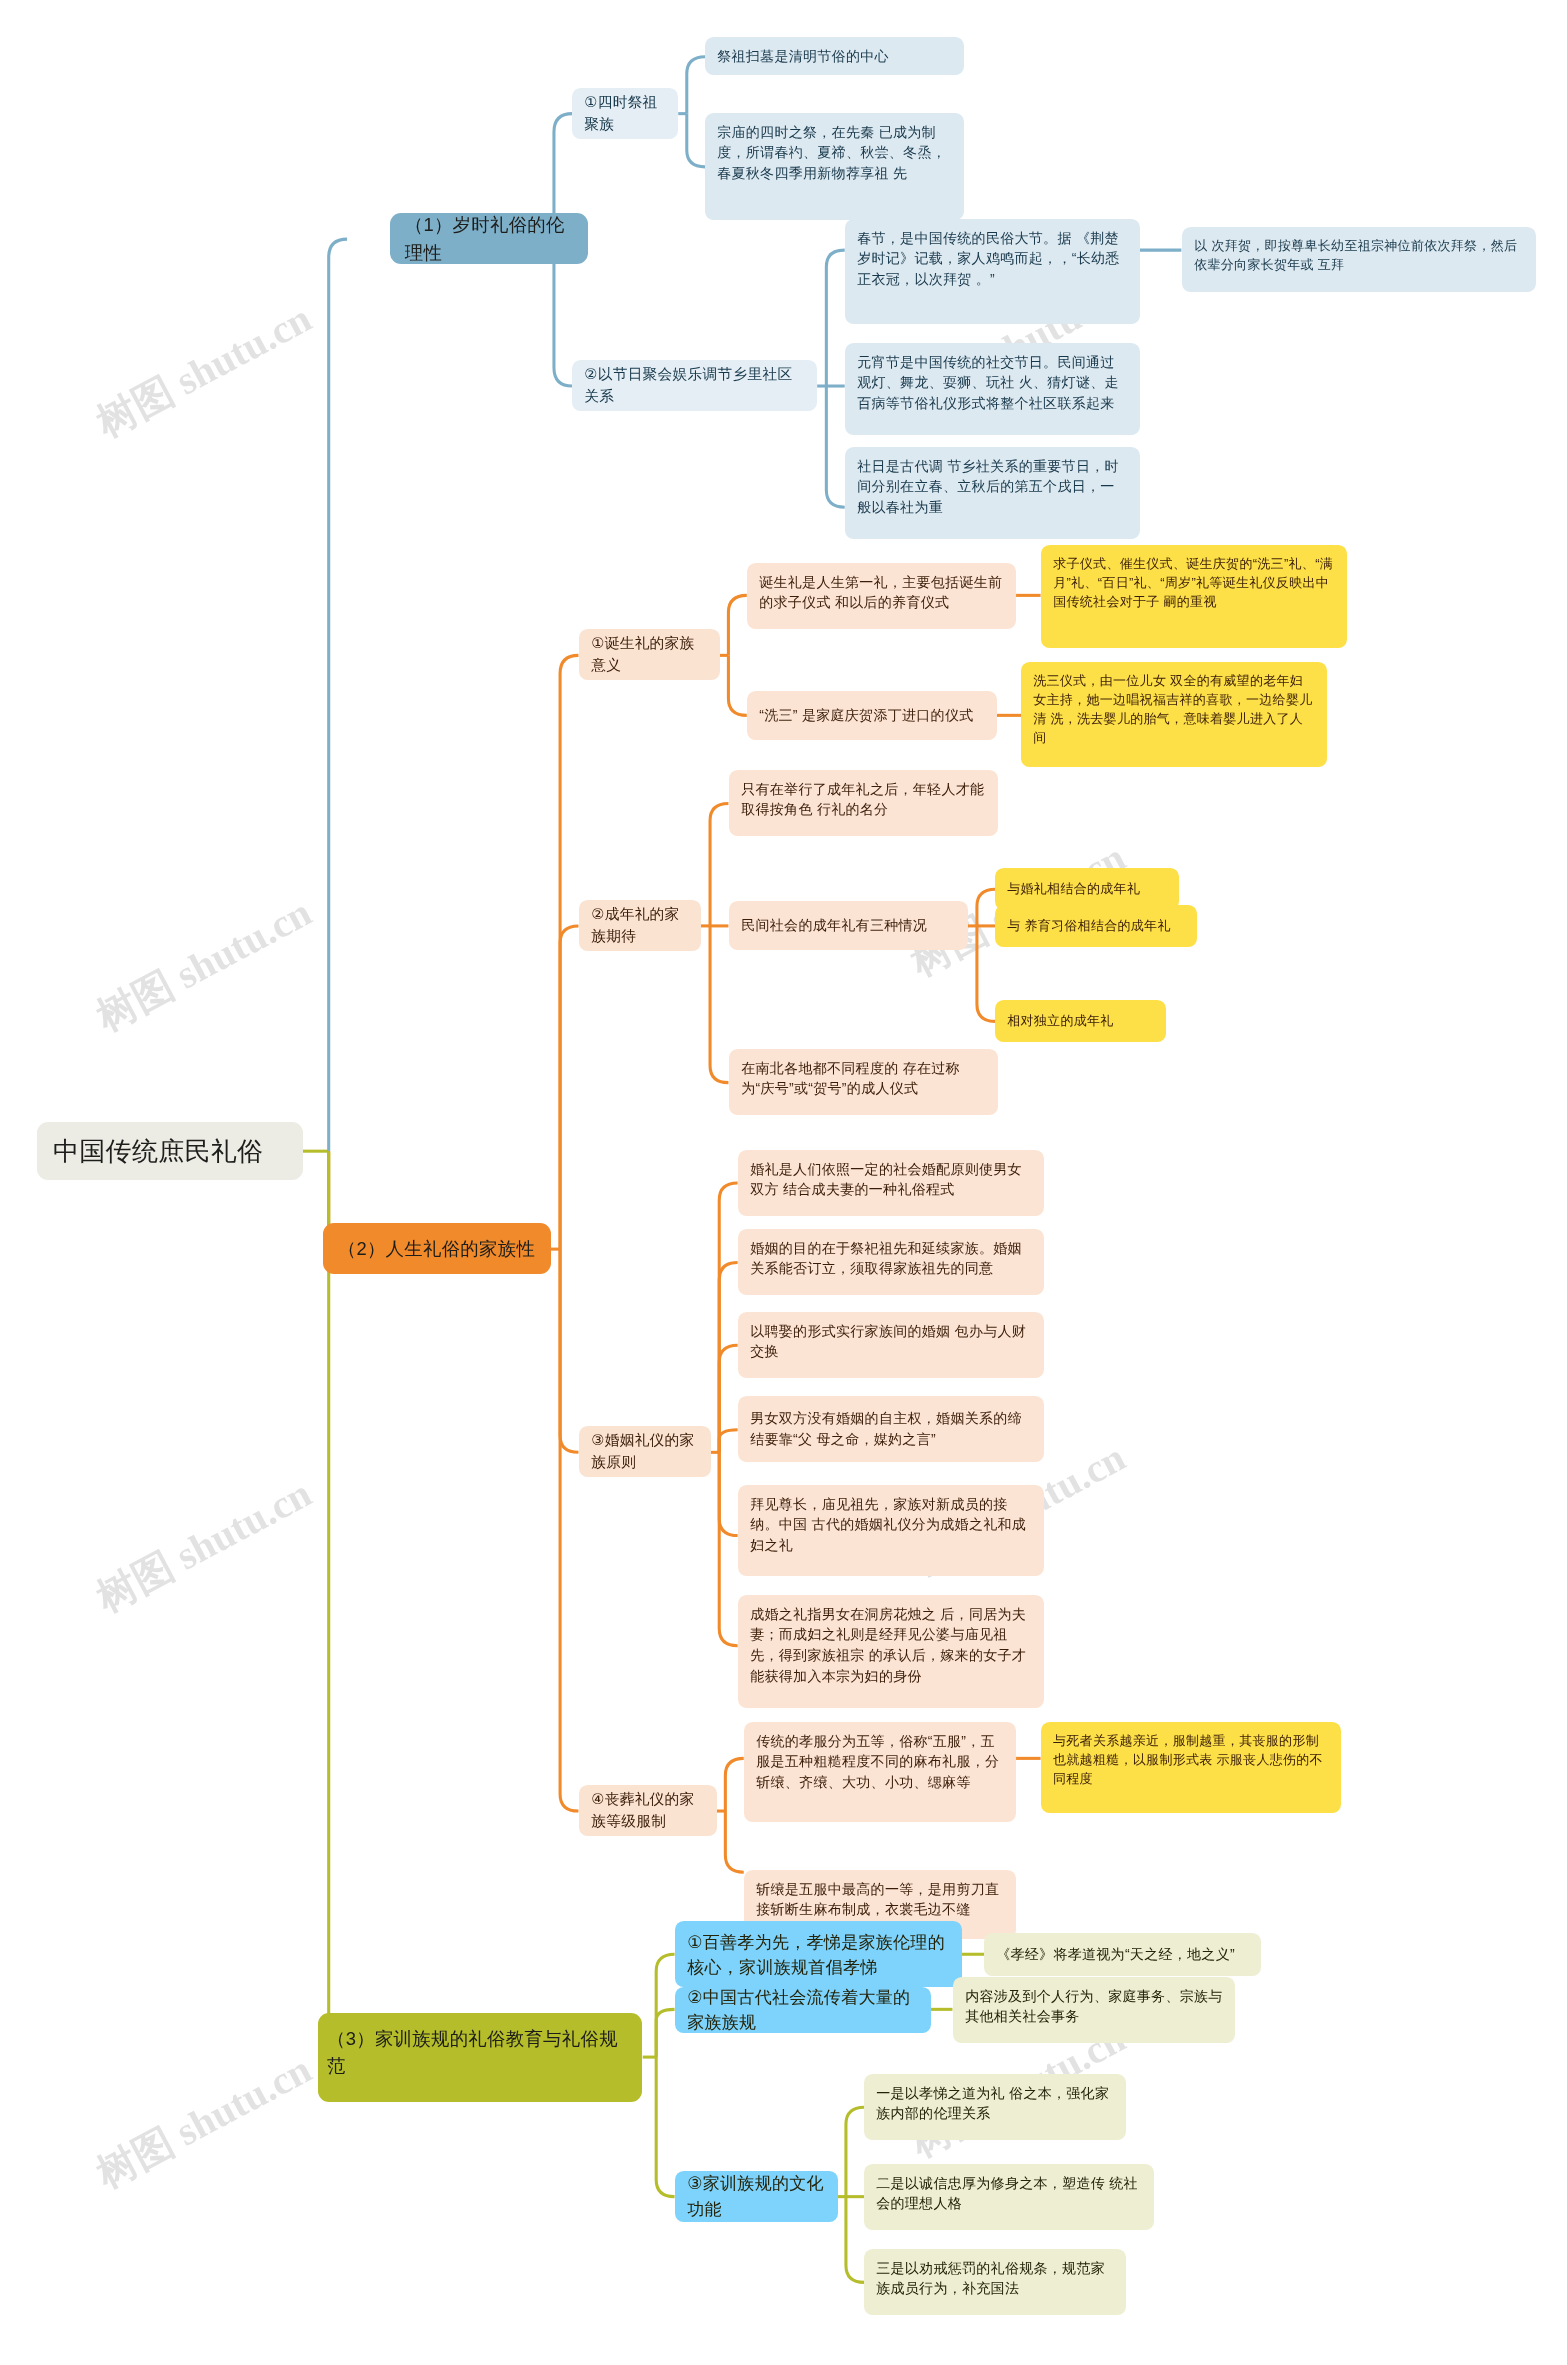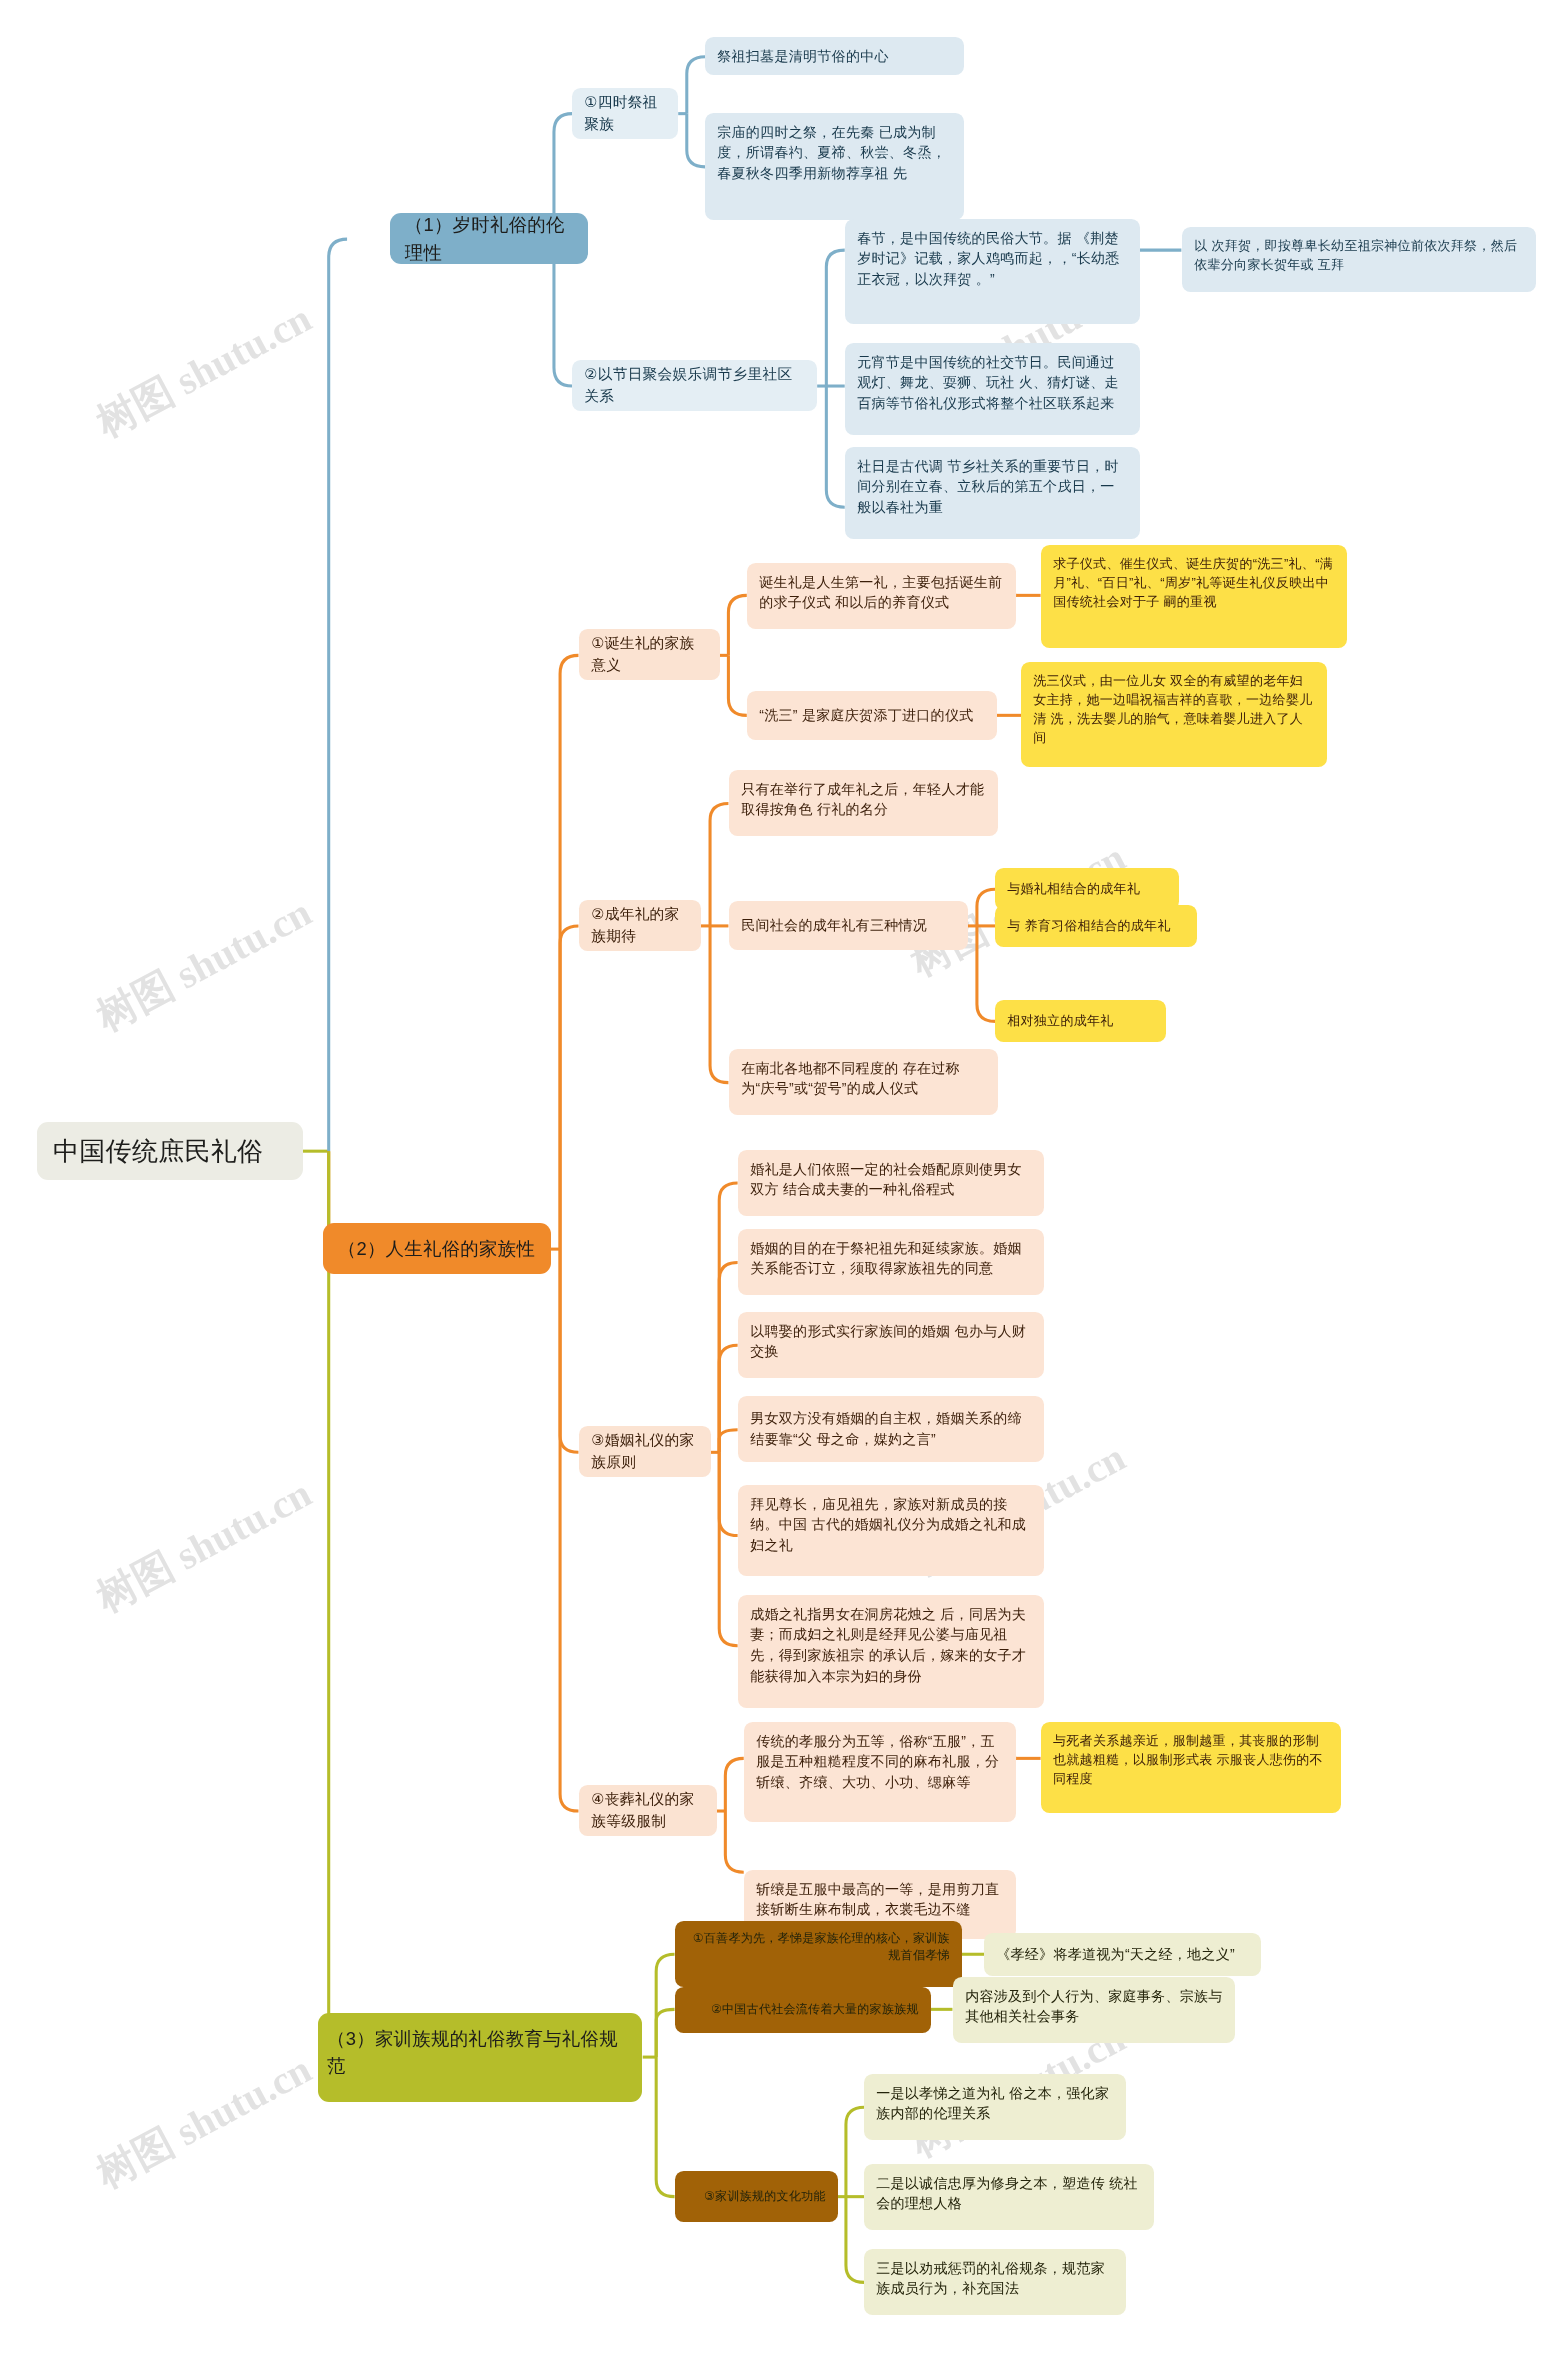--- a/index.html
+++ b/index.html
@@ -26,21 +26,21 @@
   .b1{background:#e4eef4;color:#17384b;font-size:14.7px;}
   .b2{background:#dde9f1;color:#17384b;font-size:14px;}
   .b3{background:#dde9f1;color:#17384b;font-size:13px;}
 
   
   .o1{background:#fbe3d2;color:#3a1d08;font-size:14.7px;}
   .o2{background:#fce4d4;color:#3a1d08;font-size:14px;}
   .o3{background:#fde047;color:#3a1d08;font-size:13px;}
 
   
-  .g1{background:#a16207;color:#23230a;font-size:12px;text-align:right;}
+  .g1{background:#7dd3fc;color:#23230a;font-size:17px;}
   .g2{background:#eeeed2;color:#23230a;font-size:14px;}
   .g3{background:#eeeed2;color:#23230a;font-size:13px;}
 
   
   .wm{position:absolute;color:#d9d9d9;font-size:40px;font-weight:bold;
       transform:rotate(-28deg);opacity:.75;white-space:nowrap;
       font-family:"Liberation Serif","DejaVu Serif",serif;pointer-events:none;}
 </style>
 </head>
 <body>

